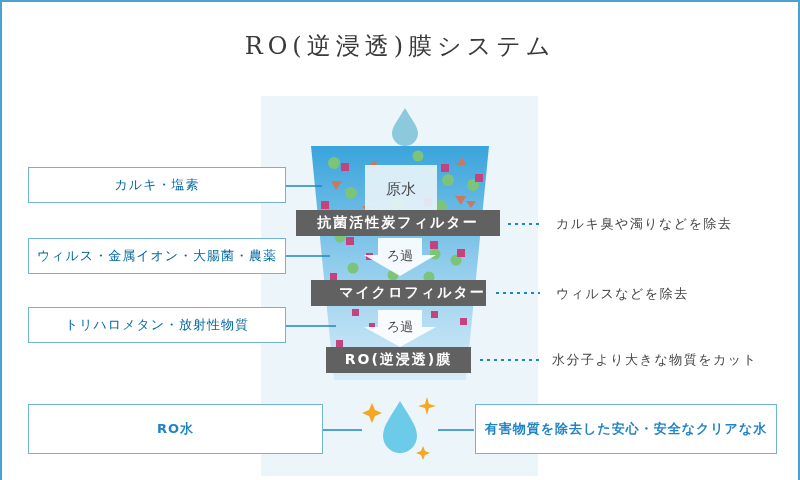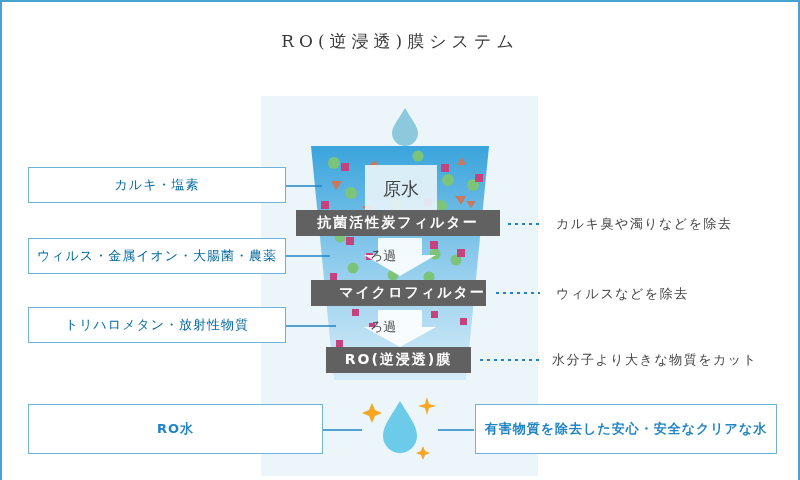--- a/index.html
+++ b/index.html
@@ -1,31 +1,31 @@
 <!DOCTYPE html>
 <html><head>
 <meta charset="utf-8">
 <style>
   * { box-sizing: border-box; margin: 0; padding: 0; }
   html, body { width: 800px; height: 480px; overflow: hidden; background: #ffffff; }
   body { font-family: "DejaVu Sans", "Liberation Sans", sans-serif; position: relative; }
   .frame { position: absolute; left: 0; top: 0; width: 800px; height: 480px;
     border: 2px solid #4aa3cf; border-bottom: none; }
   .title { position: absolute; left: 0; top: 30px; width: 800px; text-align: center;
-    font-family: "DejaVu Serif", "Liberation Serif", serif; font-size: 17px; letter-spacing: 5px; color: #3a3a3a; }
+    font-family: "DejaVu Serif", "Liberation Serif", serif; font-size: 24px; letter-spacing: 5px; color: #3a3a3a; }
   .panel { position: absolute; left: 261px; top: 96px; width: 277px; height: 380px; background: #ebf5fa; }
   svg.stage { position: absolute; left: 0; top: 0; width: 800px; height: 480px; }
   .lbox { position: absolute; left: 28px; width: 258px; height: 36px; border: 1.5px solid #6fb3d8;
     background: #fff; display: flex; align-items: center; justify-content: center; font-size: 13px; color: #0369a1; letter-spacing: 1px; }
   .filter { position: absolute; height: 26px; background: #616161; color: #fff; font-size: 14px; font-weight: bold;
     display: flex; align-items: center; justify-content: center; letter-spacing: 2px; }
   .rtext { position: absolute; left: 556px; font-size: 13px; color: #444; letter-spacing: 1.5px; }
   .src { position: absolute; left: 365px; top: 165px; width: 72px; height: 48px; background: rgba(230,243,250,0.92);
-    display: flex; align-items: center; justify-content: center; font-size: 18px; color: #444; }
-  .flowlbl { position: absolute; font-size: 13px; color: #444; width: 60px; }
+    display: flex; align-items: center; justify-content: center; font-size: 15px; color: #444; }
+  .flowlbl { position: absolute; font-size: 13px; color: #444; width: 60px; text-align: center; }
   .bbox { position: absolute; top: 404px; height: 50px; border: 1.5px solid #6fb3d8; background: #fff;
     display: flex; align-items: center; justify-content: center; font-size: 13px; font-weight: bold; color: #1f84c6; letter-spacing: 1px; text-align: right; }
 </style>
 </head>
 <body>
 
 <div class="frame"></div>
 <div class="title">RO(逆浸透)膜システム</div>
 <div class="panel"></div>
 

